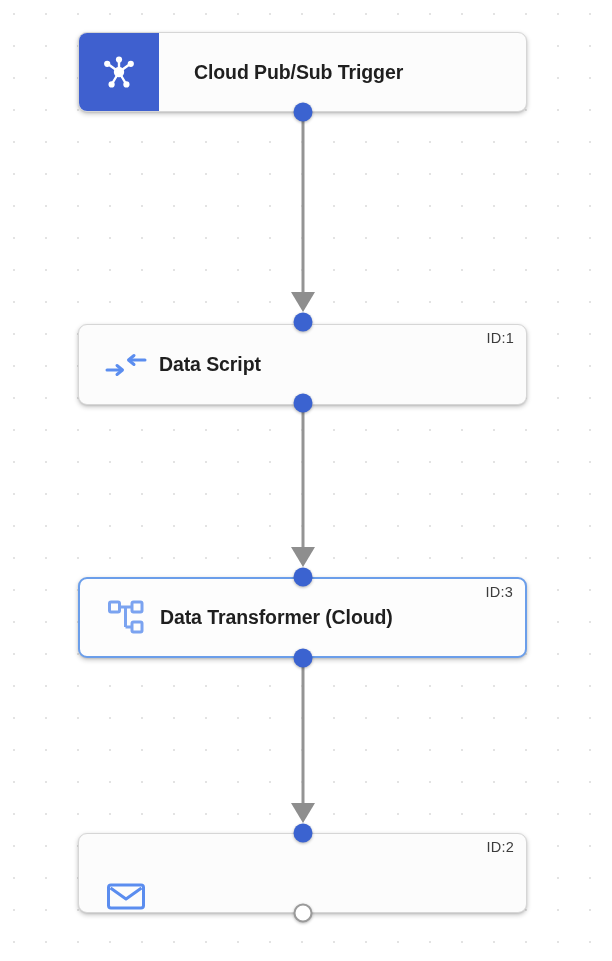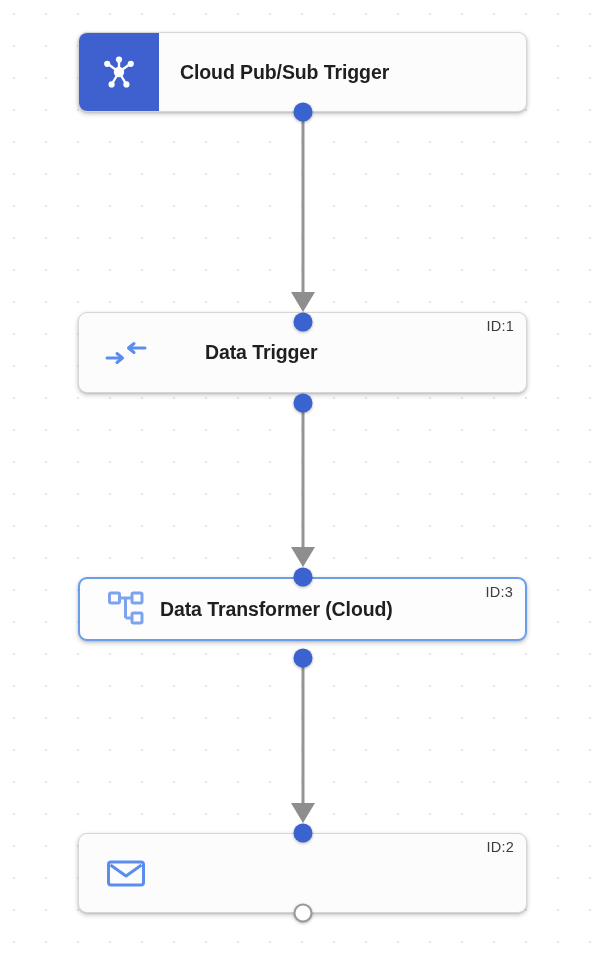--- a/index.html
+++ b/index.html
@@ -72,21 +72,21 @@
     justify-content: center;
   }
 
   .node-title {
     font-size: 19.5px;
     font-weight: bold;
     color: #1f1f1f;
     letter-spacing: -0.1px;
     white-space: nowrap;
   }
-  .title-trigger { margin-left: 21px; }
+  .title-trigger { margin-left: 35px; }
   .title-plain   { margin-left: 6px; }
 
   .node-id {
     position: absolute;
     top: 5px;
     right: 12px;
     font-size: 14.5px;
     font-weight: normal;
     color: #3c3c3c;
     letter-spacing: 0.2px;
@@ -144,57 +144,57 @@
         <circle cx="10.2" cy="13.8" r="3.1" fill="#ffffff"></circle>
         <circle cx="33.8" cy="13.8" r="3.1" fill="#ffffff"></circle>
         <circle cx="14.6" cy="34.4" r="3.1" fill="#ffffff"></circle>
         <circle cx="29.4" cy="34.4" r="3.1" fill="#ffffff"></circle>
       </svg>
     </div>
     <span class="node-title title-trigger">Cloud Pub/Sub Trigger</span>
   </div>
   <div class="port port-filled" style="left:303px; top:112px;"></div>
 
-  <div class="node" style="top:312px; height:81px;gap:46px;">
+  <div class="node" style="top:324px; height:81px;">
     <span class="node-id">ID:1</span>
     <div class="icon-inline">
       <svg width="44" height="30" viewBox="0 0 44 30">
         <g stroke="#5b8def" stroke-width="3" stroke-linecap="round" stroke-linejoin="round" fill="none">
           <line x1="3" y1="20" x2="17" y2="20"></line>
           <polyline points="13,15.5 18.5,20 13,24.5"></polyline>
           <line x1="41" y1="10" x2="26" y2="10"></line>
           <polyline points="30,5.5 24.5,10 30,14.5"></polyline>
         </g>
       </svg>
     </div>
-    <span class="node-title title-plain">Data Trigger</span>
+    <span class="node-title title-plain">Data Script</span>
   </div>
   <div class="port port-filled" style="left:303px; top:322px;"></div>
   <div class="port port-filled" style="left:303px; top:403px;"></div>
 
-  <div class="node selected" style="top:577px; height:64px;">
+  <div class="node selected" style="top:577px; height:81px;">
     <span class="node-id">ID:3</span>
     <div class="icon-inline">
       <svg width="40" height="38" viewBox="0 0 40 38">
         <g stroke="#7ba3f0" stroke-width="3" fill="none">
           <rect x="2.5" y="3" width="10" height="10" rx="1.5"></rect>
           <rect x="25" y="3" width="10" height="10" rx="1.5"></rect>
           <rect x="25" y="23" width="10" height="10" rx="1.5"></rect>
           <line x1="12.5" y1="8" x2="25" y2="8"></line>
           <line x1="18.5" y1="8" x2="18.5" y2="28"></line>
           <line x1="18.5" y1="28" x2="25" y2="28"></line>
         </g>
       </svg>
     </div>
     <span class="node-title title-plain">Data Transformer (Cloud)</span>
   </div>
   <div class="port port-filled" style="left:303px; top:577px;"></div>
   <div class="port port-filled" style="left:303px; top:658px;"></div>
 
-  <div class="node" style="top:833px; height:80px;">
+  <div class="node" style="top:833px; height:80px;align-items:flex-end;">
     <span class="node-id">ID:2</span>
     <div class="icon-inline">
       <svg width="40" height="32" viewBox="0 0 40 32">
         <g stroke="#5b8def" stroke-width="3" fill="none" stroke-linejoin="round">
           <rect x="2.5" y="5" width="35" height="23" rx="2.5"></rect>
           <polyline points="4.5,8 20,19 35.5,8"></polyline>
         </g>
       </svg>
     </div>
   </div>

